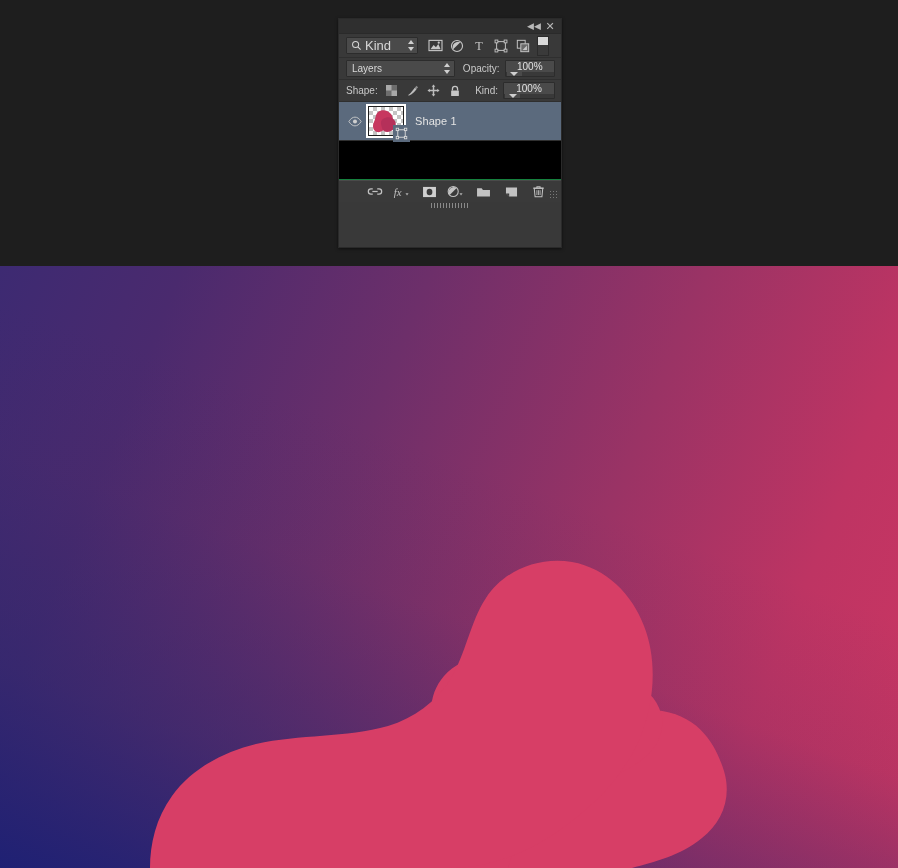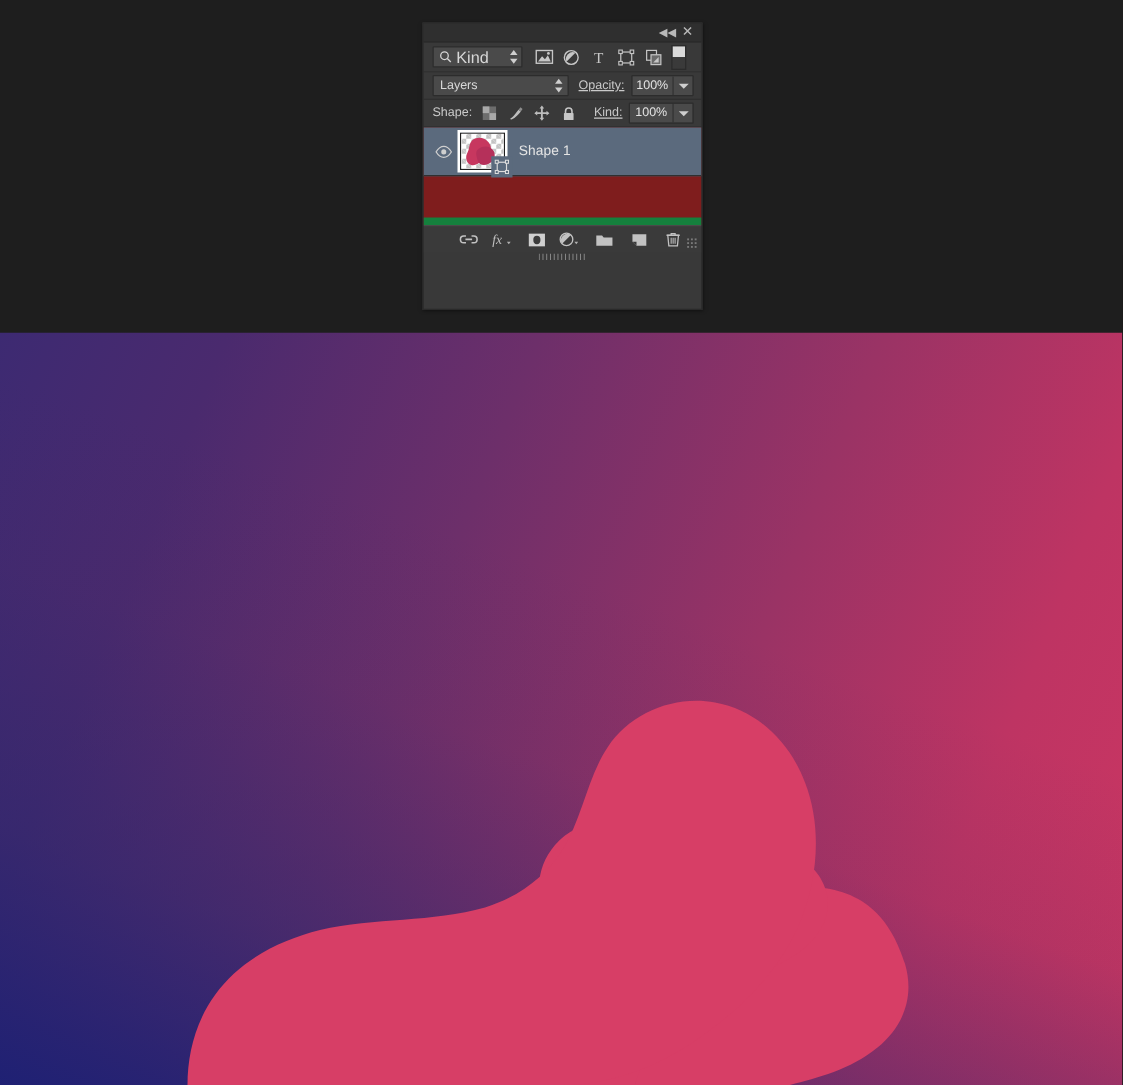--- a/index.html
+++ b/index.html
@@ -187,29 +187,30 @@
     background: #4a4a4a;
     border: 1px solid #2c2c2c;
     border-radius: 1px;
     display: flex; align-items: center;
     padding: 0 3px 0 5px;
     cursor: pointer;
   }
   .blend-label { flex: 1; color: #d8d8d8; font-size: 10px; }
   .field-label {
     color: #c9c9c9; font-size: 10px;
-    margin-left: 8px; white-space: nowrap; text-decoration: underline;
+    margin-left: 8px; white-space: nowrap;
   }
   .num-field {
     margin-left: 5px;
     height: 17px; width: 52px;
     display: flex; align-items: stretch;
     border: 1px solid #2c2c2c;
     border-radius: 1px;
     overflow: hidden;
+    flex-direction: column;
   }
   .num-val {
     flex: 1; background: #4a4a4a;
     color: #e2e2e2; font-size: 10px;
     display: flex; align-items: center; justify-content: center;
     cursor: text;
   }
   .num-arrow {
     width: 16px; background: #4a4a4a;
     border-left: 1px solid #343434;
@@ -224,23 +225,23 @@
   }
 
   
   .lock-label { color: #c9c9c9; font-size: 10px; margin-right: 7px; }
   .lock-icons { display: flex; align-items: center; gap: 7px; }
   .lico { width: 14px; height: 14px; display: flex; align-items: center; justify-content: center; cursor: pointer; }
   .lock-spacer { flex: 1; }
 
   
   .layer-list {
-    background: #7f1d1d;
+    background: #000000;
     height: 78px;
-    border-bottom: 6px solid #15803d;
+    border-bottom: 1px solid #15803d;
   }
   .layer-row {
     height: 39px;
     display: flex; align-items: center;
     border-bottom: 1px solid #303030;
     padding-left: 5px;
     cursor: pointer;
   }
   .layer-row.selected { background: #5b6a7d; }
   .eye-cell {

